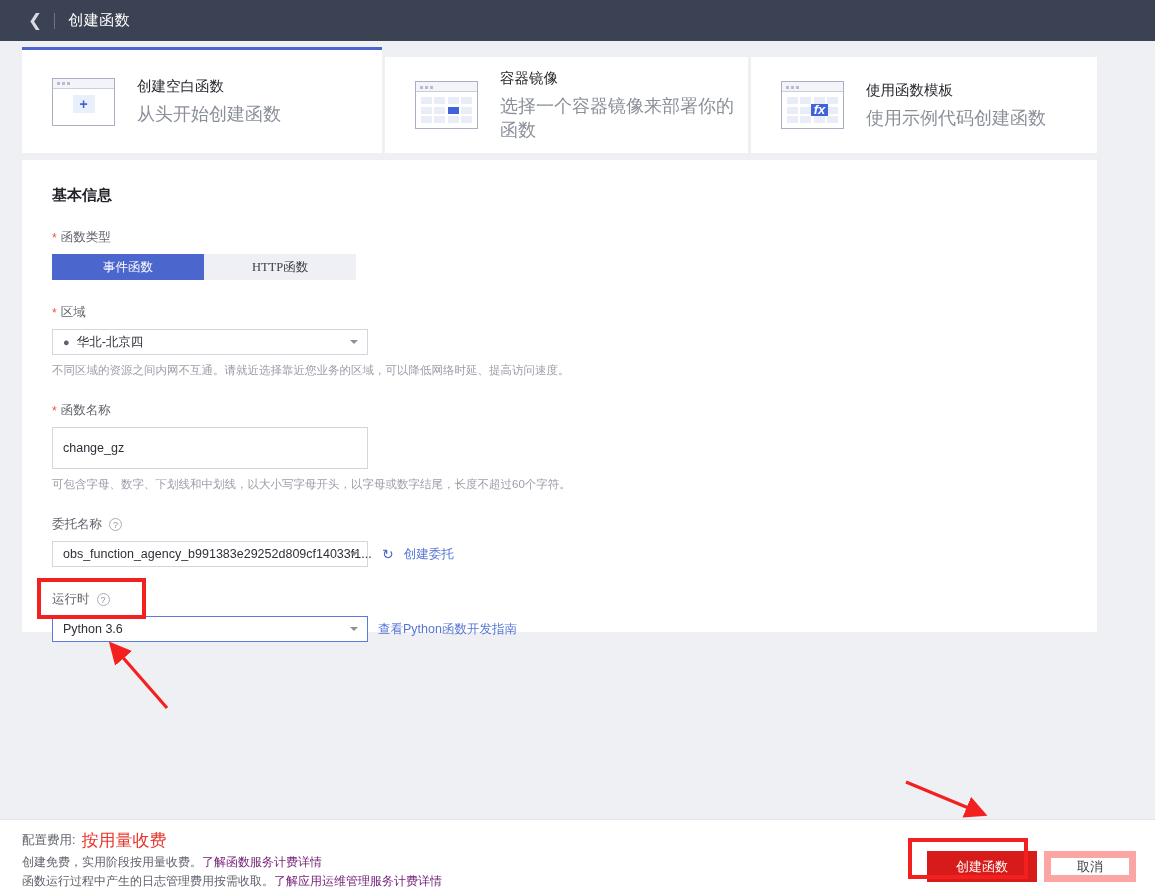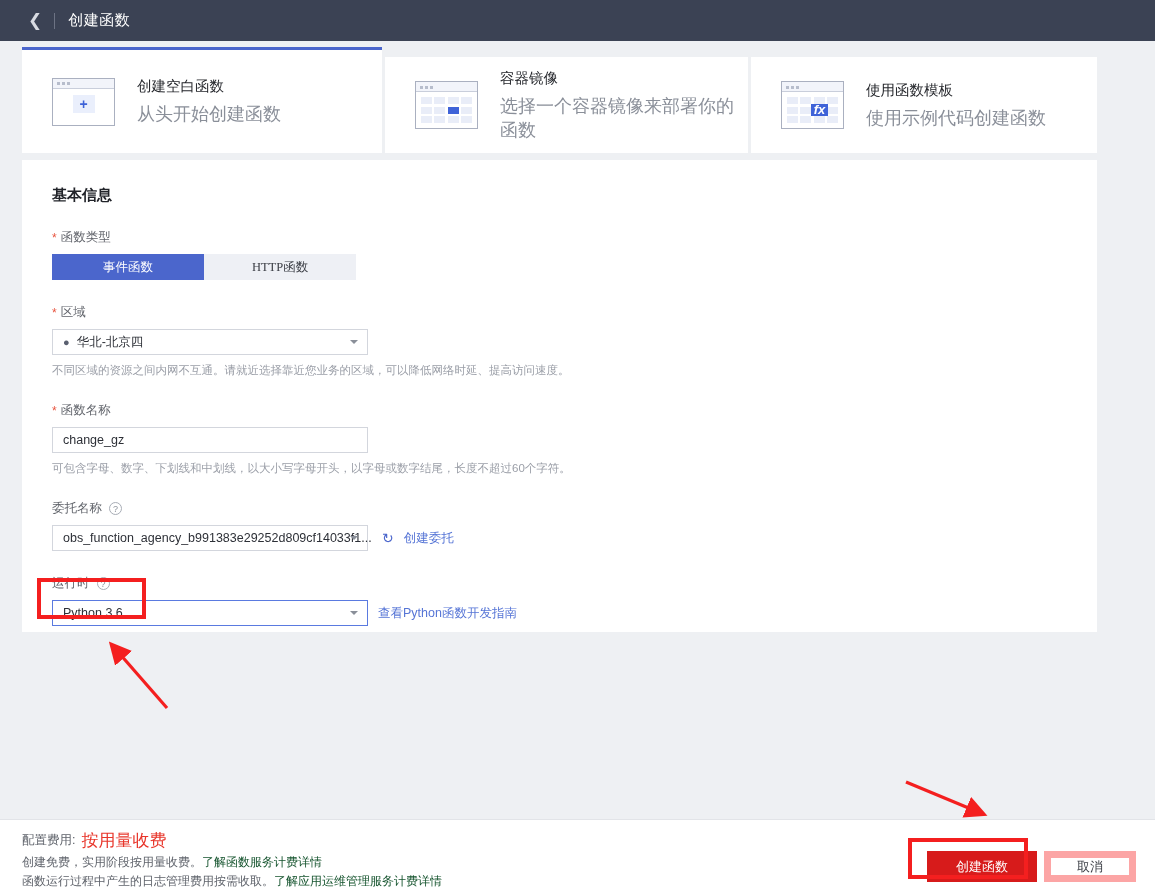--- a/index.html
+++ b/index.html
@@ -92,32 +92,32 @@
     font-size: 12.5px; color: #2d3037; cursor: pointer;
   }
   .selectbox.focused { border-color: #5a7ae0; }
   .caret {
     position: absolute; right: 9px; top: 50%; margin-top: -2px;
     width: 0; height: 0; border-left: 4px solid transparent; border-right: 4px solid transparent;
     border-top: 4px solid #8a8f99;
   }
   .pin { color: #5a6070; margin-right: 7px; font-size: 11px; }
   .textinput {
-    width: 316px; height: 26px; border: 1px solid #d3d6dd; background: #fff;
+    width: 316px; height: 42px; border: 1px solid #d3d6dd; background: #fff;
     padding: 0 10px; font-size: 12.5px; color: #2d3037;
     font-family: "Liberation Sans", sans-serif;
   }
   .hint { font-size: 11.5px; color: #9a9ea7; margin-top: 8px; }
   .row { display: flex; align-items: center; }
   .refresh {
     margin-left: 14px; font-size: 14px; color: #4b66cc; cursor: pointer;
     font-family: "DejaVu Sans", sans-serif; line-height: 1;
   }
   .link { font-size: 12.5px; color: #5675d6; cursor: pointer; margin-left: 10px; }
-  .link-inline { color: #14532d; cursor: pointer; }
+  .link-inline { color: #701a75; cursor: pointer; }
 
   
   .footer {
     position: absolute; left: 0; bottom: 0; width: 1155px; height: 71px;
     background: #ffffff; border-top: 1px solid #e2e4e8;
   }
   .fee-row { position: absolute; left: 22px; top: 9px; display: flex; align-items: center; }
   .fee-label { font-size: 12.5px; color: #5f636b; }
   .fee-value { font-size: 17px; color: #e8352a; margin-left: 6px; }
   .fee-line { position: absolute; left: 22px; font-size: 12px; color: #5f636b; }

